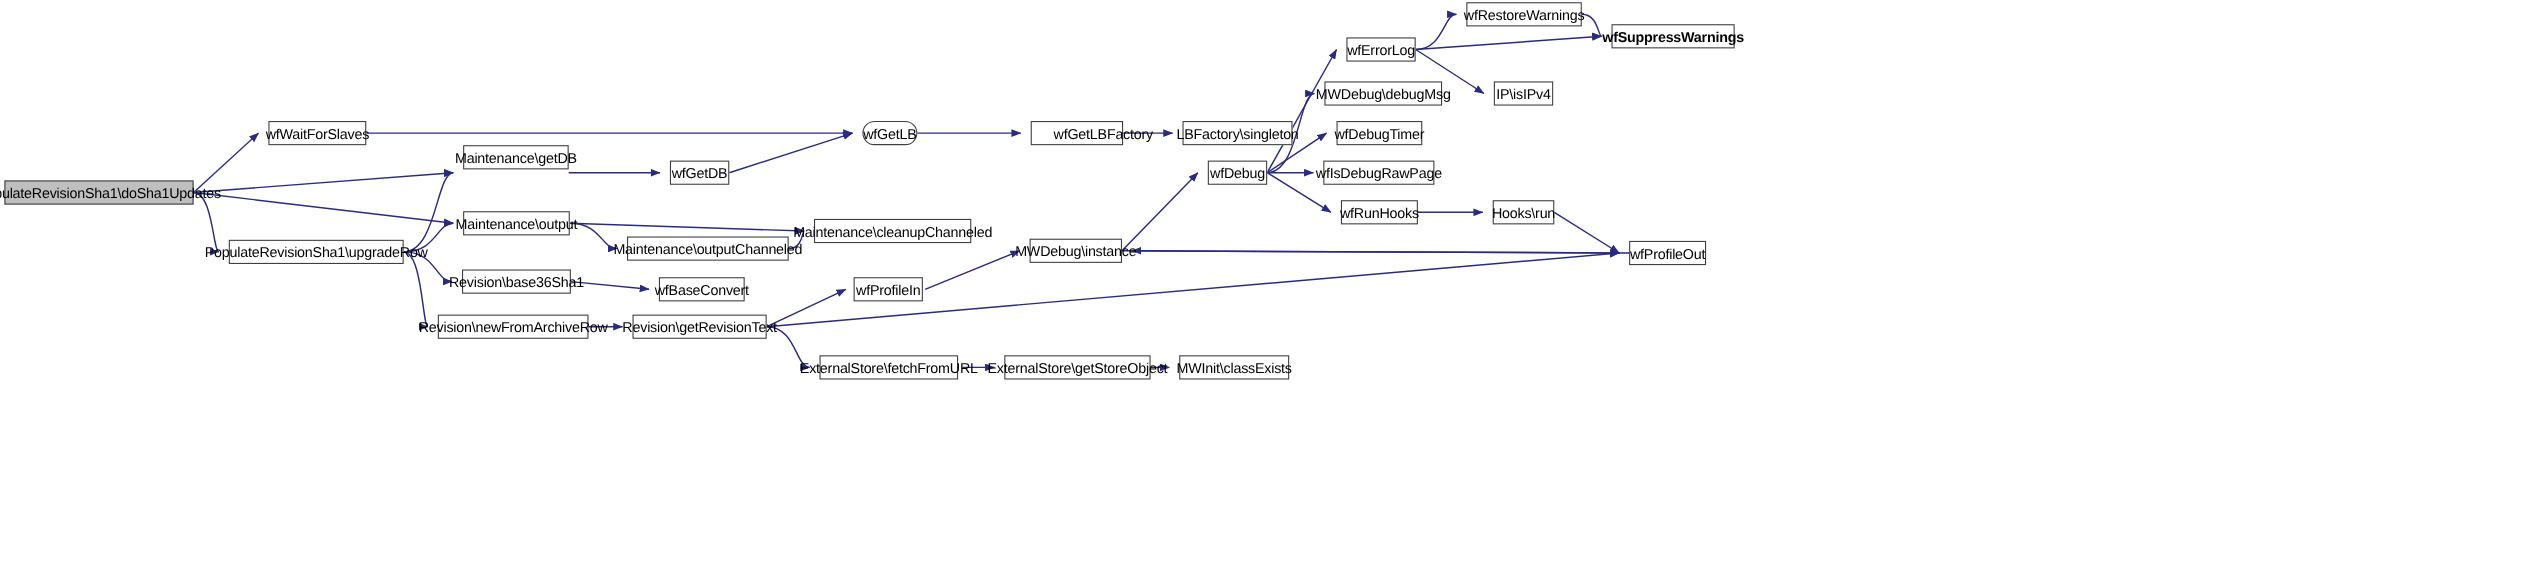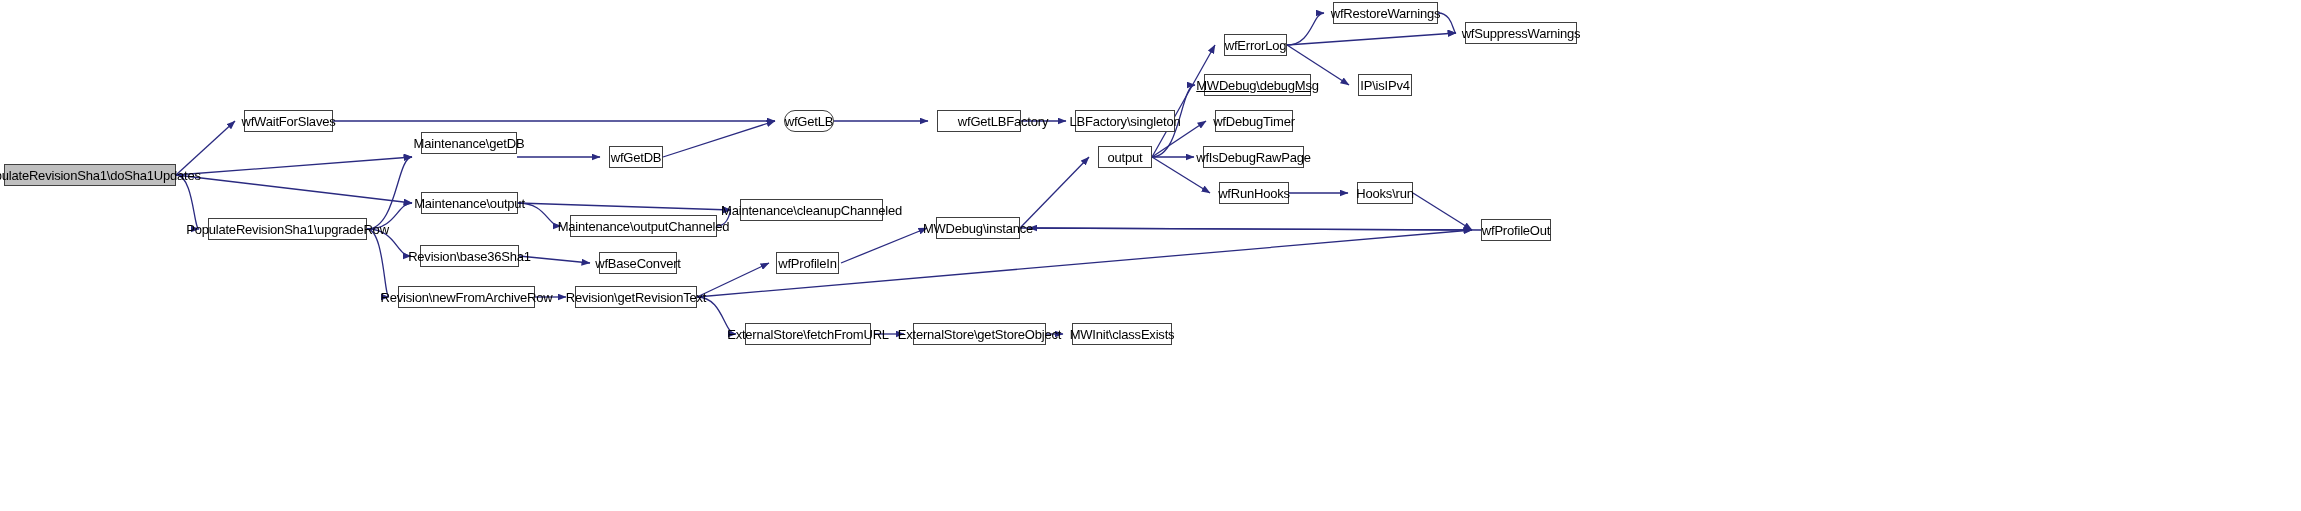--- a/index.html
+++ b/index.html
@@ -137,23 +137,23 @@
       <div class="node" style="left: 937px; top: 110px; width: 84px; padding-left: 48px;">
         <span>wfGetLBFactory</span>
       </div>
       <div class="node" style="left: 1072px; top: 323px; width: 100px;">
         <span>MWInit\classExists</span>
       </div>
       <div class="node" style="left: 1075px; top: 110px; width: 100px;">
         <span>LBFactory\singleton</span>
       </div>
       <div class="node" style="left: 1098px; top: 146px; width: 54px;">
-        <span>output</span>
+        <span>wfDebug</span>
       </div>
-      <div class="node" style="left: 1204px; top: 74px; width: 107px; text-decoration: underline;">
+      <div class="node" style="left: 1204px; top: 74px; width: 107px;">
         <span>MWDebug\debugMsg</span>
       </div>
       <div class="node" style="left: 1215px; top: 110px; width: 78px;">
         <span>wfDebugTimer</span>
       </div>
       <div class="node" style="left: 1203px; top: 146px; width: 101px;">
         <span>wfIsDebugRawPage</span>
       </div>
       <div class="node" style="left: 1219px; top: 182px; width: 70px;">
         <span>wfRunHooks</span>
@@ -163,20 +163,20 @@
       </div>
       <div class="node" style="left: 1357px; top: 182px; width: 56px;">
         <span>Hooks\run</span>
       </div>
       <div class="node" style="left: 1333px; top: 2px; width: 105px;">
         <span>wfRestoreWarnings</span>
       </div>
       <div class="node" style="left: 1358px; top: 74px; width: 54px;">
         <span>IP\isIPv4</span>
       </div>
-      <div class="node" style="left: 1465px; top: 22px; width: 112px;">
+      <div class="node" style="left: 1465px; top: 22px; width: 112px; font-weight: bold;">
         <span>wfSuppressWarnings</span>
       </div>
       <div class="node" style="left: 1481px; top: 219px; width: 70px;">
         <span>wfProfileOut</span>
       </div>
     </div>
 </div>
 
 </body></html>

